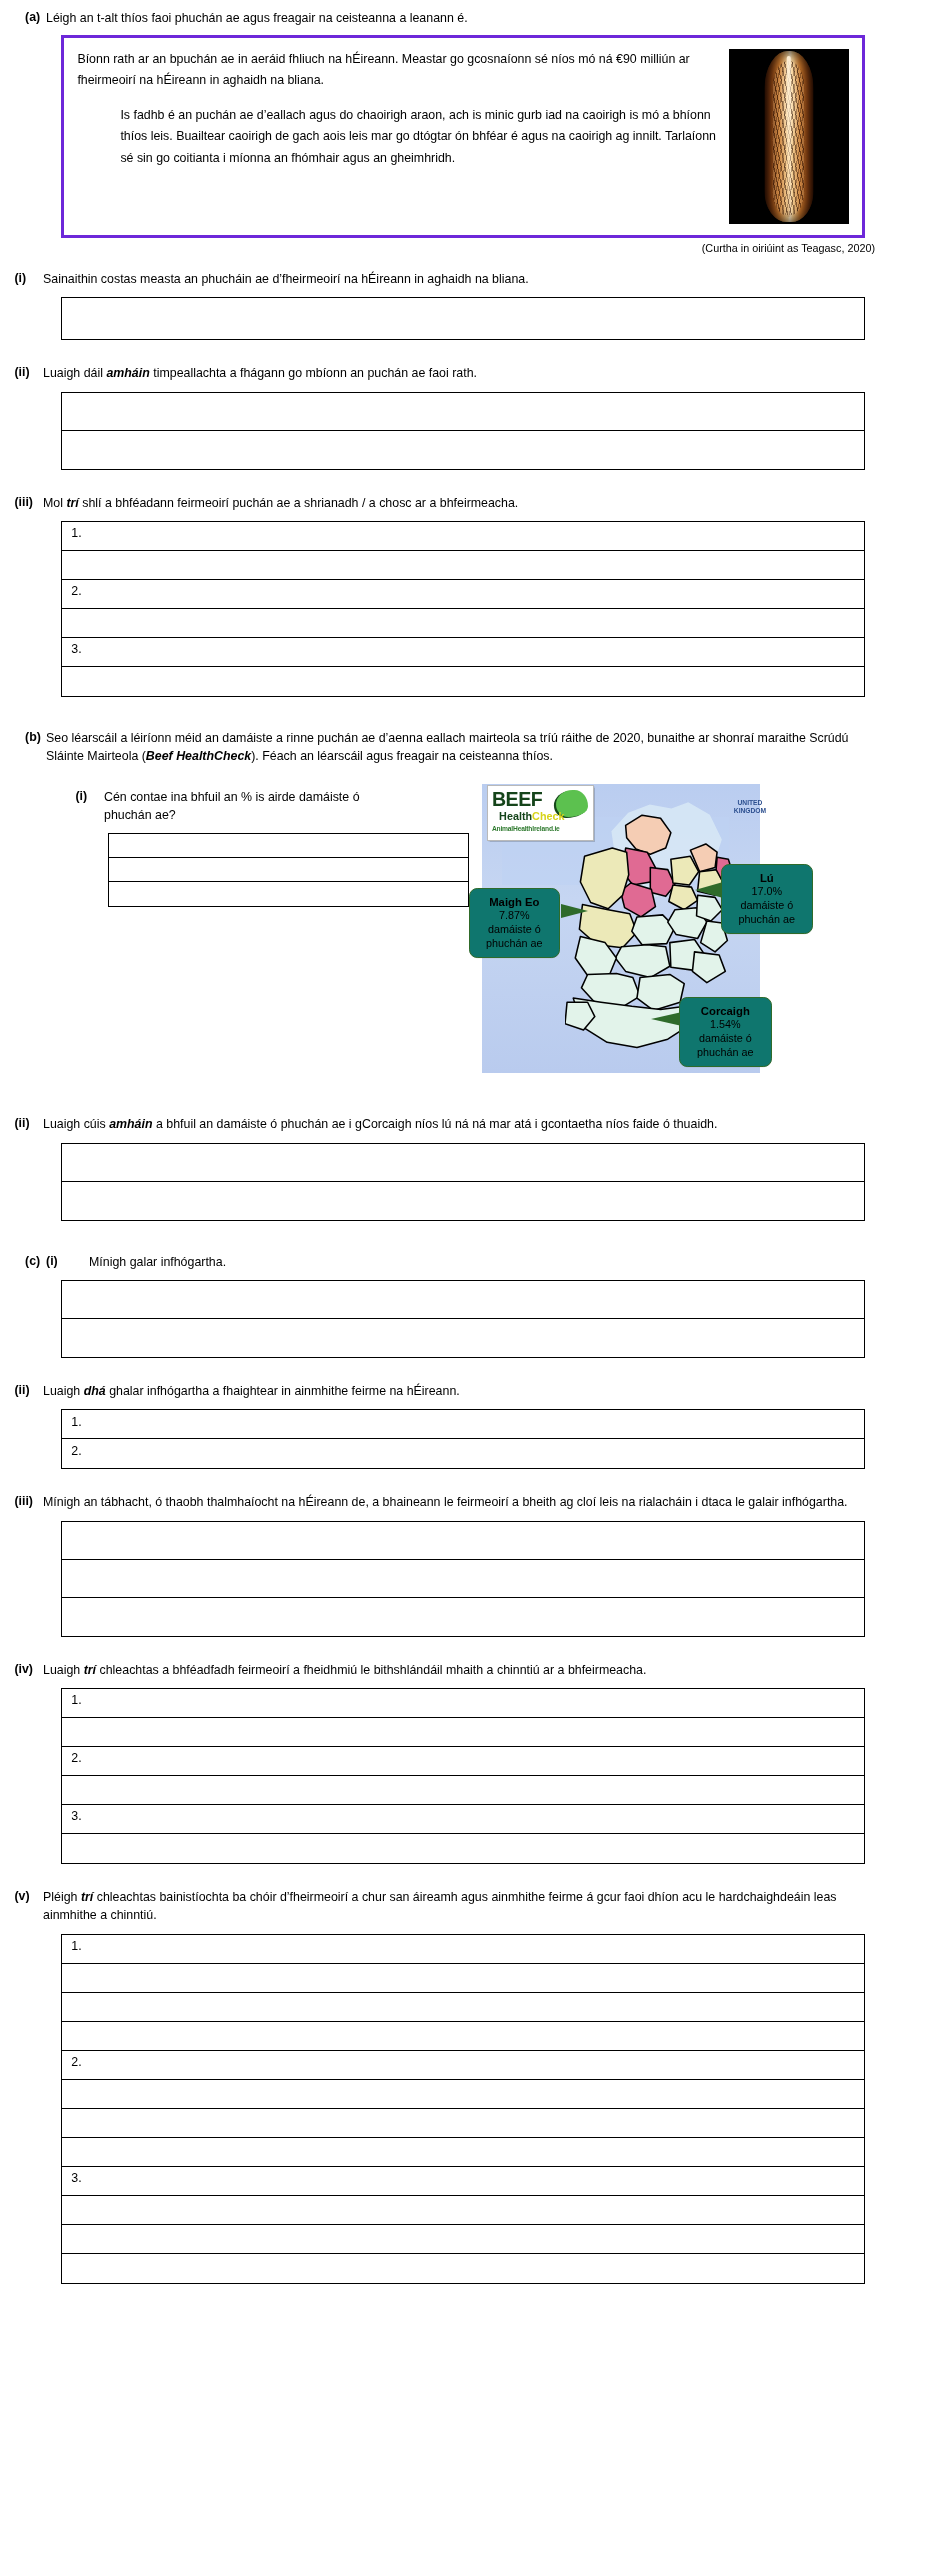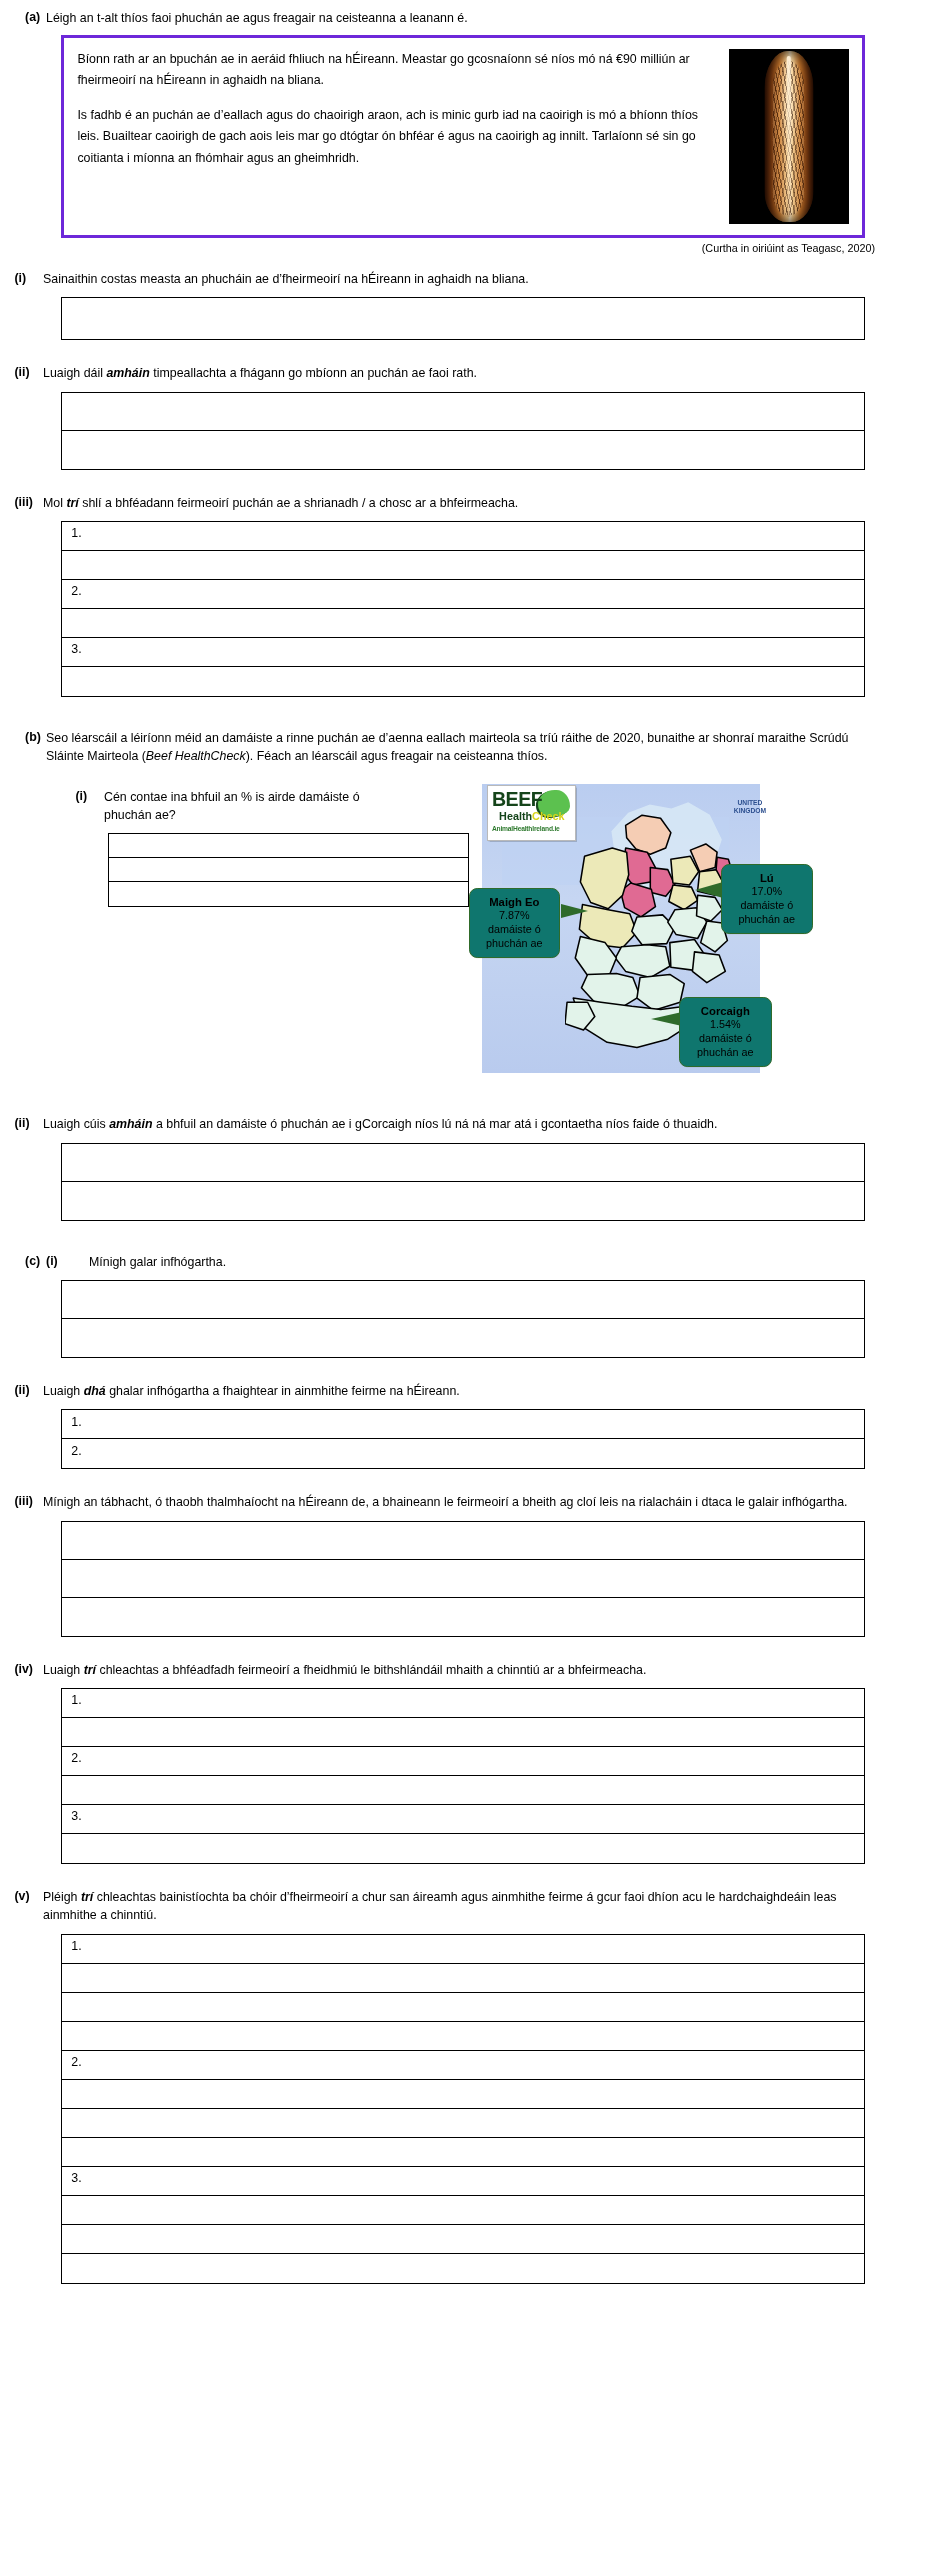--- a/index.html
+++ b/index.html
@@ -39,41 +39,41 @@
   .marker-rn { width: 43px; padding-left: 14.4px; }
   .marker-rn-c { width: 43px; padding-left: 0px; }
   .qtext {
     font-size: 12.4px;
     line-height: 1.46;
     flex: 1 1 auto;
     padding-right: 62px;
   }
   .qtext.narrow { padding-right: 330px; }
   b, .bold { font-weight: bold; font-style: italic; }
-  i, .ital { font-style: italic; }
+  i, .ital { font-style: italic; font-weight: bold; }
 
   
   .passage-wrap {
     margin: 7.2px 0 0 61px;
     width: 804px;
   }
   .passage-box {
     border: 3px solid #6d28d9;
     padding: 11.3px 13.4px 11.3px 13.4px;
     display: flex;
     gap: 10.3px;
     align-items: flex-start;
   }
   .passage-text {
     flex: 1 1 auto;
     font-size: 12.4px;
     line-height: 1.72;
   }
   .passage-text p { margin: 0 0 13.4px 0; }
-  .passage-text p:last-child { margin-bottom: 0; }
+  .passage-text p:last-child { margin-bottom: 0; margin-left: 43px; }
   .fluke-img {
     flex: 0 0 auto;
     width: 120px;
     height: 175px;
     background: #000;
     position: relative;
     overflow: hidden;
   }
   .fluke-shape {
     position: absolute;
@@ -192,21 +192,21 @@
     position: absolute;
     left: 138px; top: 17.5px;
     width: 120px; height: 103px;
     background: #d8e9f6;
     clip-path: polygon(8% 32%,22% 14%,40% 6%,58% 10%,72% 4%,90% 16%,100% 40%,94% 62%,80% 78%,62% 92%,44% 96%,26% 86%,12% 64%);
     opacity: .85;
   }
   .logo-box {
     position: absolute;
     left: 23px; top: 4.1px;
-    width: 89px; height: 56px;
+    width: 107px; height: 56px;
     background: #ffffff;
     border: 0.5px solid #b9b9b9;
     box-shadow: 0.5px 0.5px 1px rgba(0,0,0,.18);
     overflow: hidden;
   }
   .logo-beef {
     position: absolute;
     left: 4.1px; top: 4.1px;
     font-family: "Liberation Sans", sans-serif;
     font-weight: bold;

